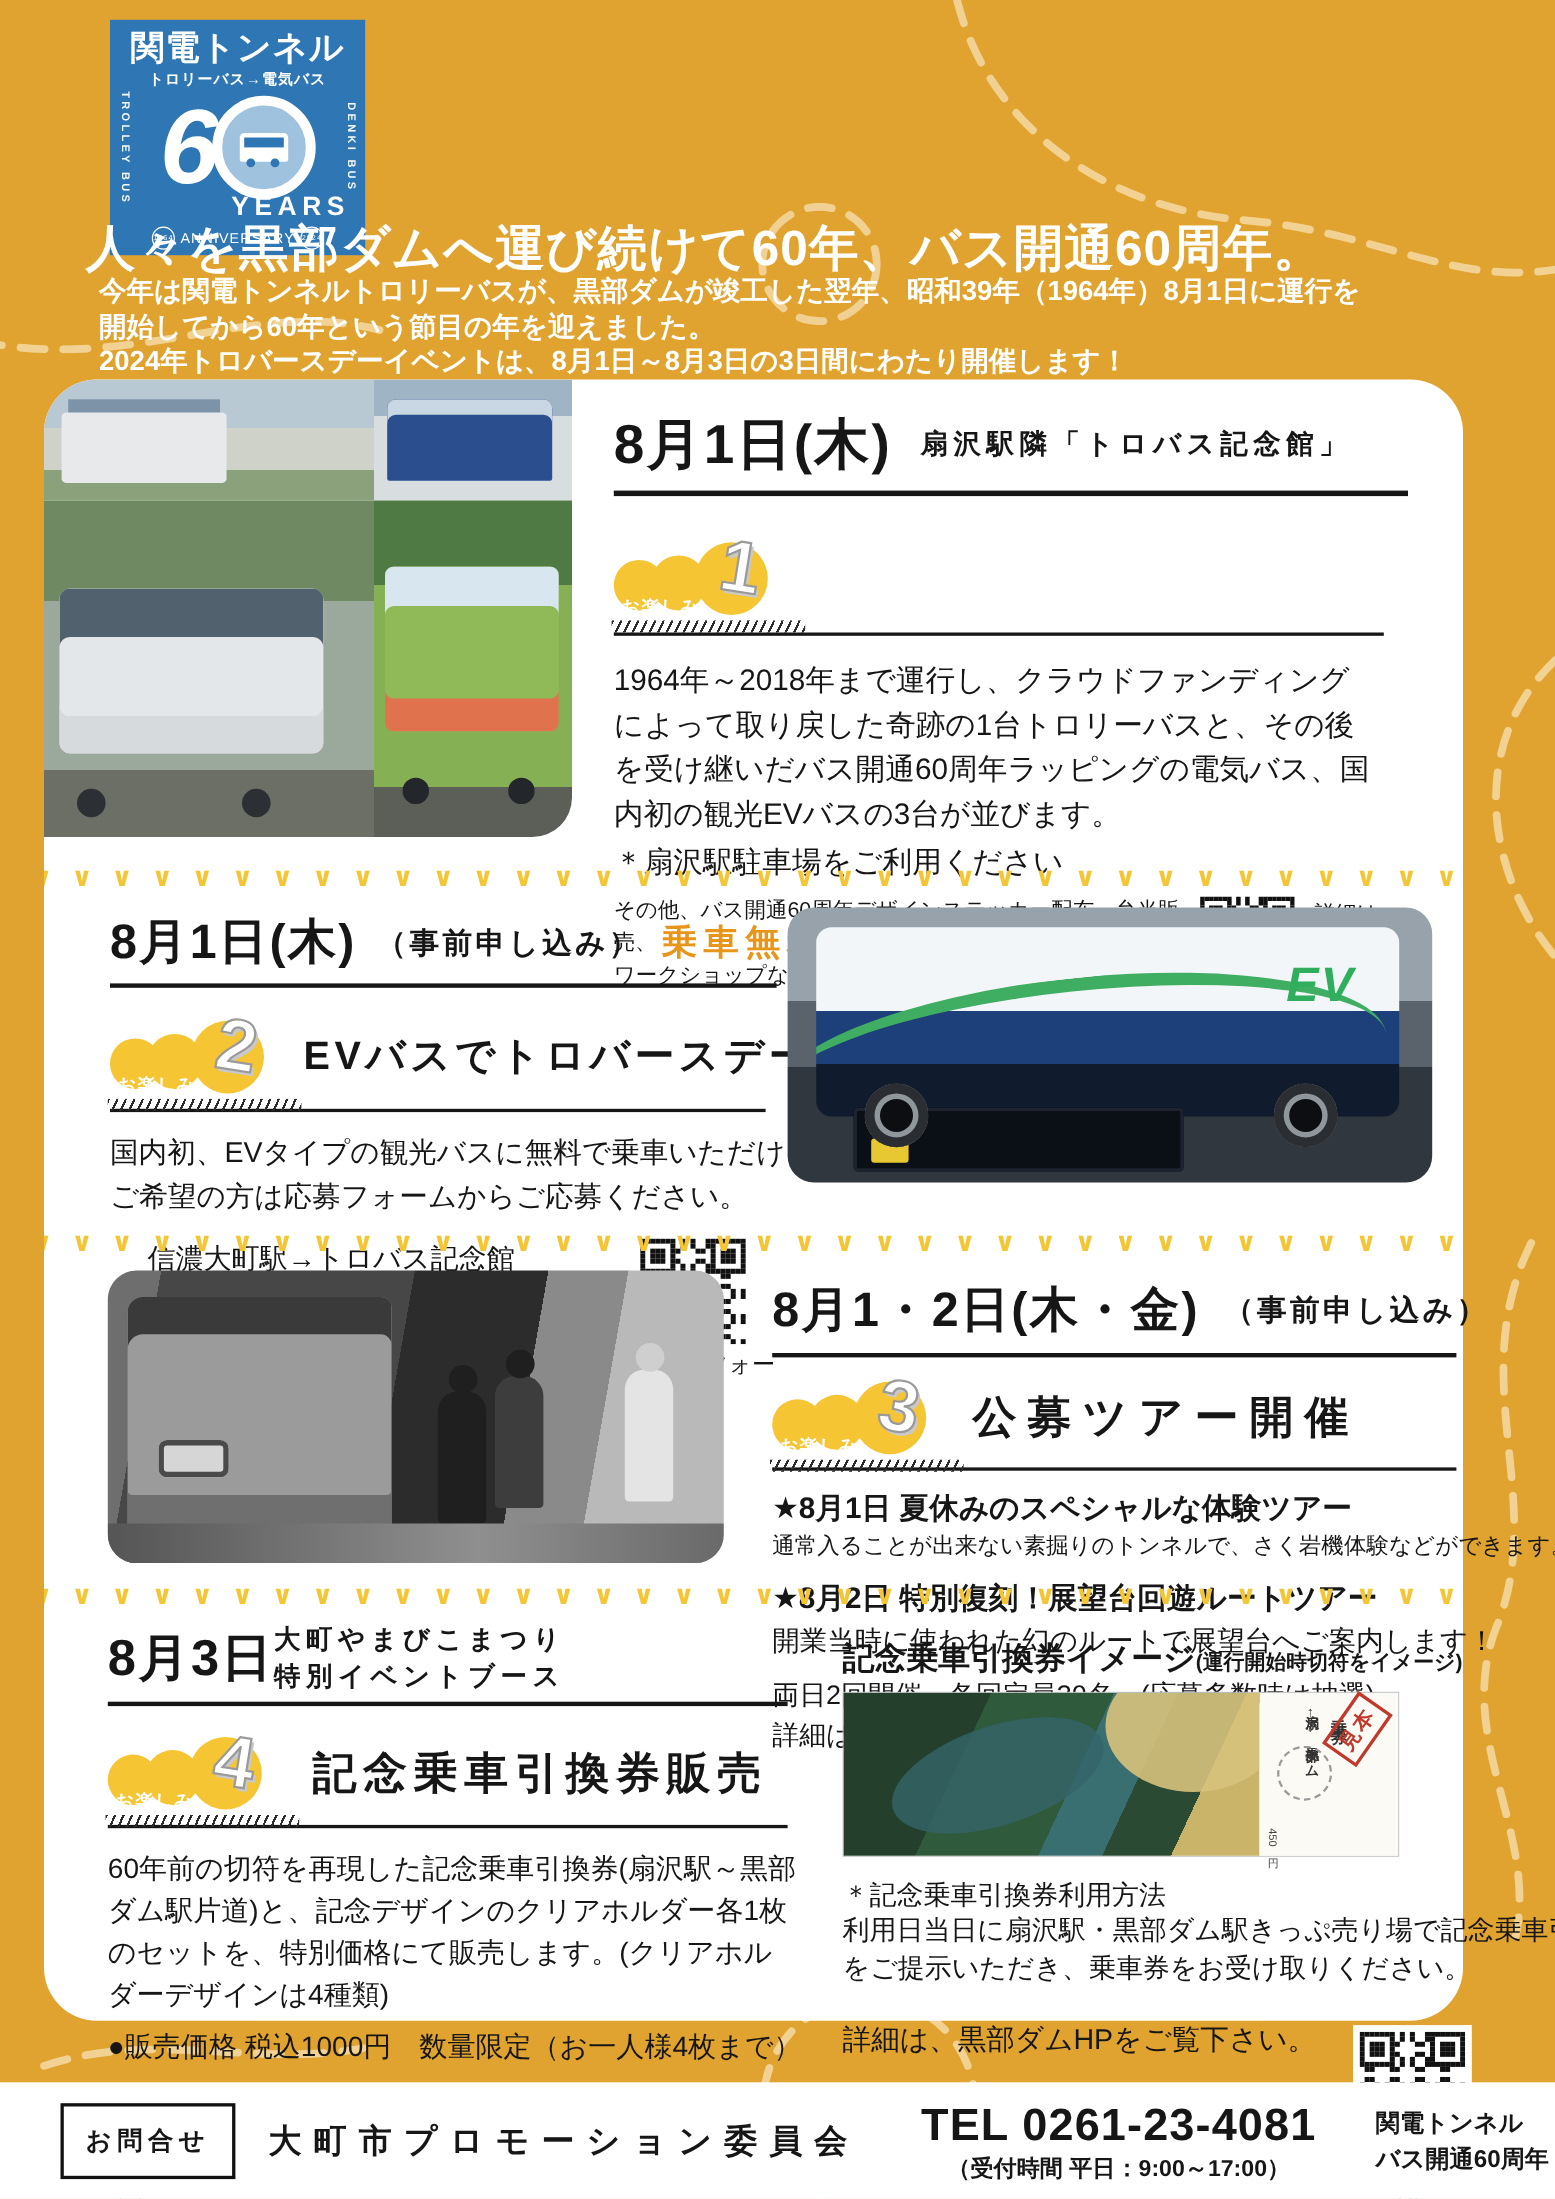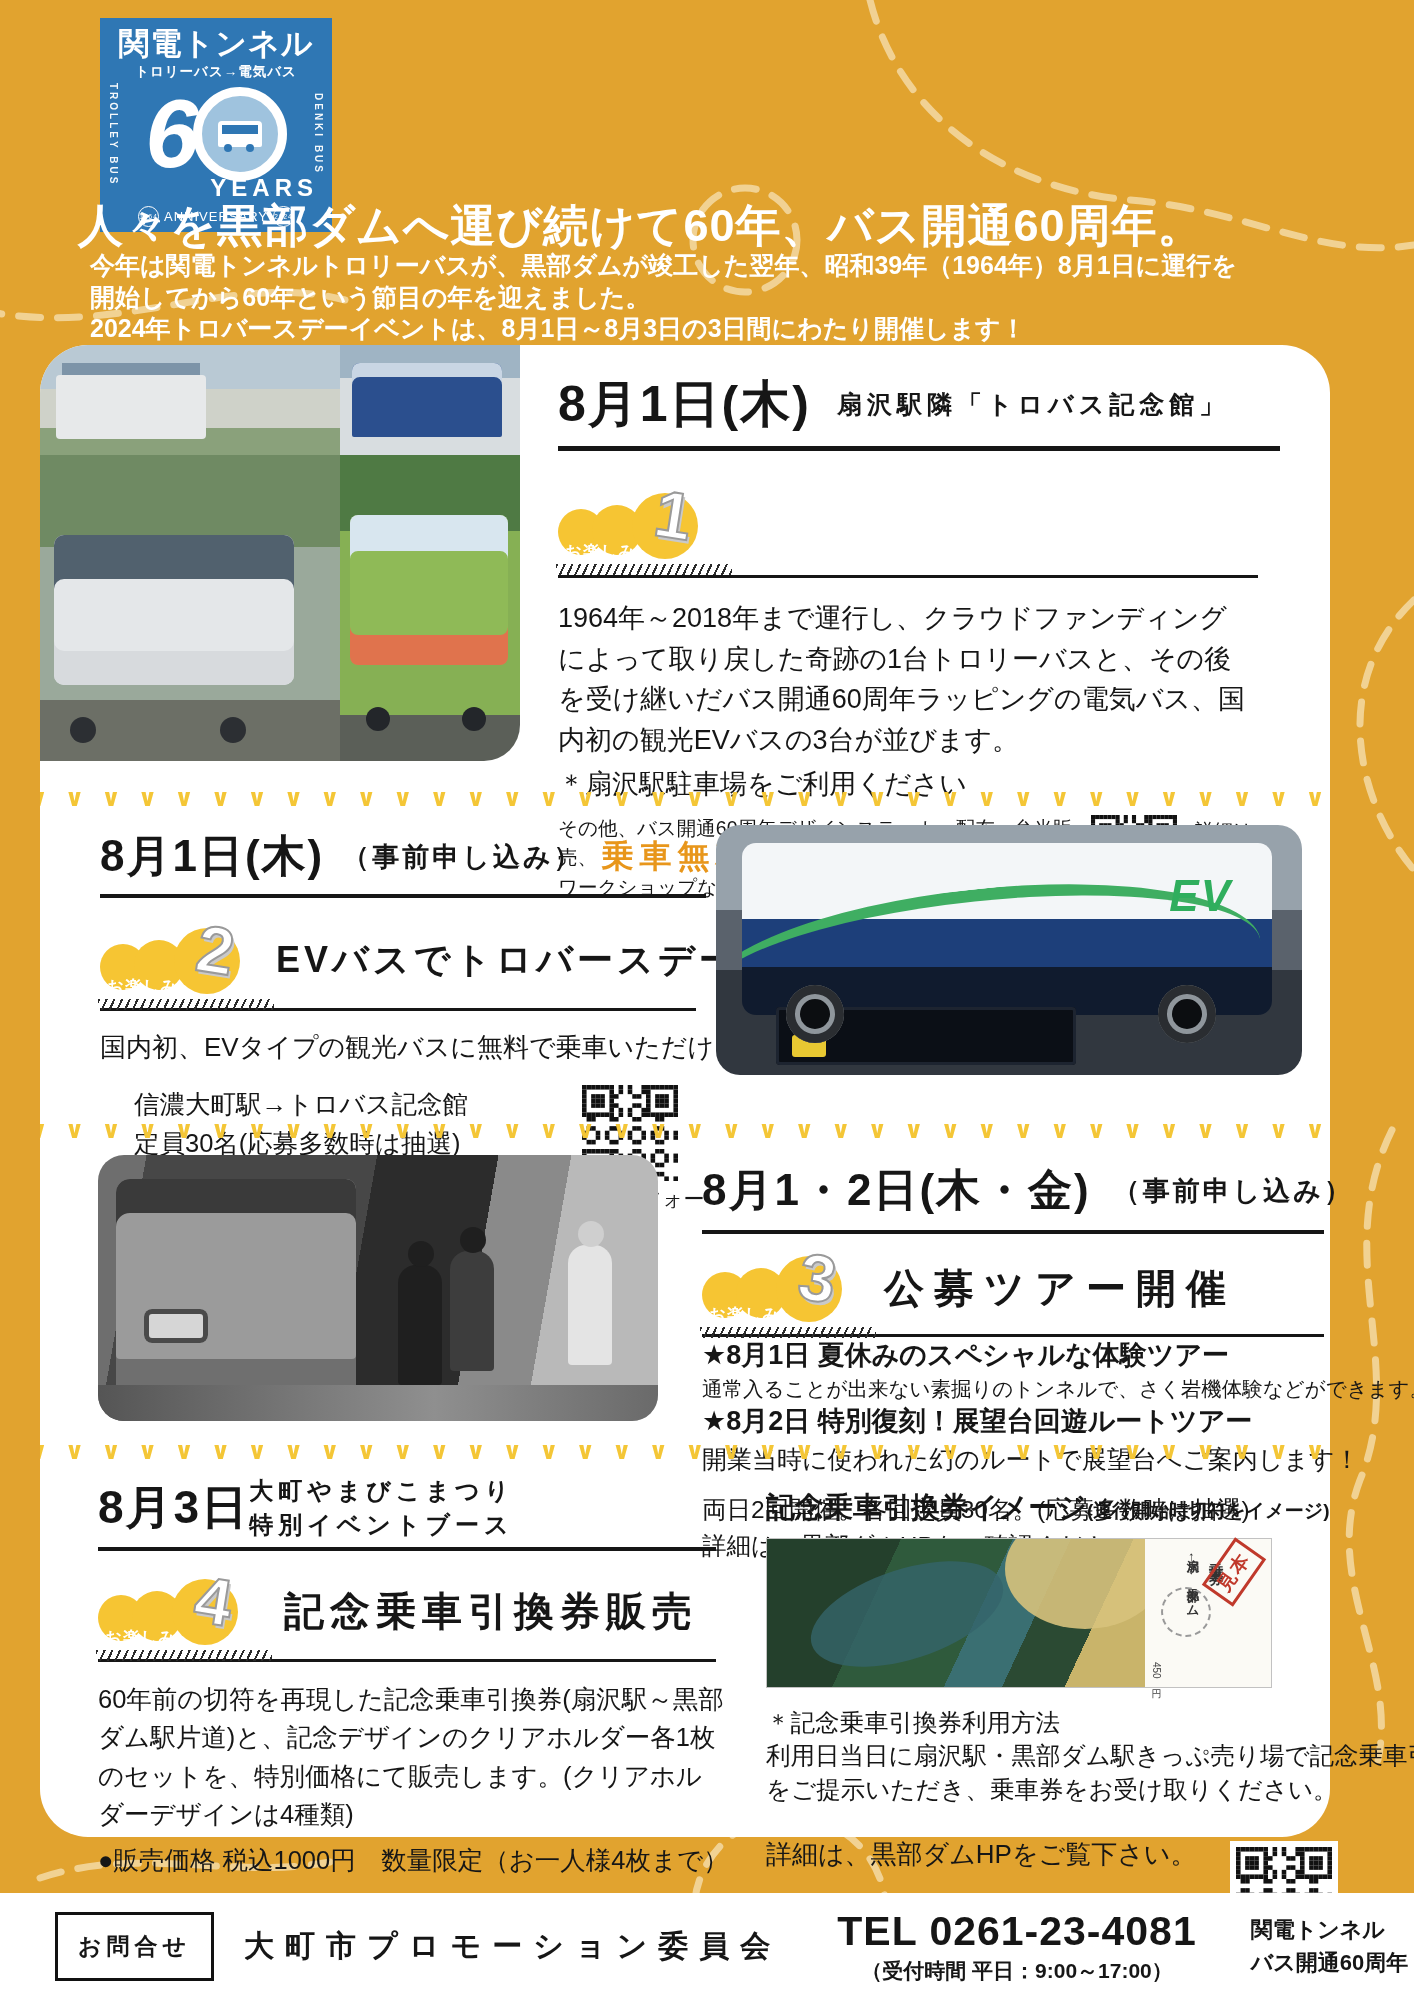--- a/index.html
+++ b/index.html
@@ -131,21 +131,21 @@
   .bw-p2{left:352px;top:96px;background:#3d3d3d;}
   .bw-p3{left:470px;top:90px;background:#e4e4e4;}
   .bw-p3:before{background:#cfcfcf;}
   .bw-floor{position:absolute;left:0;bottom:0;width:100%;height:36px;background:linear-gradient(90deg,#555,#8f8f8f 60%,#6a6a6a);}
   .s3-content{padding-top:10px;width:620px;}
   .date-row.r3{gap:22px;padding-bottom:10px;width:622px;border-bottom-width:4px;margin-top:8px;}
   .date-3{font-size:44px;}
   .pre-3{font-size:27px;}
   .badge-row.b3{margin-top:22px;width:622px;padding-bottom:14px;gap:30px;}
   .heading-3{font-size:40px;letter-spacing:10px;}
-  .tour-title{font-size:27px;font-weight:600;white-space:nowrap;}
+  .tour-title{font-size:27px;font-weight:600;margin-top:16px;white-space:nowrap;}
   .tour-desc{font-size:20.5px;margin-top:2px;font-weight:500;white-space:nowrap;}
   .tour-desc2{font-size:25px;margin-top:4px;font-weight:500;white-space:nowrap;}
   .s3-notes{font-size:24.5px;line-height:1.45;margin-top:16px;font-weight:500;}
   
   .sec4{display:flex;padding:10px 26px 0 58px;gap:28px;flex:1;box-sizing:border-box;}
   .s4-left{width:640px;flex:none;}
   .date-row.r4{padding-bottom:6px;width:618px;border-bottom-width:4px;align-items:center;}
   .date-4{font-size:46px;}
   .venue-4{font-size:24px;}
   .badge-row.b4{margin-top:28px;width:618px;padding-bottom:16px;gap:34px;}
@@ -482,20 +482,21 @@
             <span class="fb-c fb-c1"></span>
             <span class="fb-c fb-c2"></span>
             <span class="fb-c fb-c3"></span>
             <span class="fb-label">お楽しみ</span>
             <span class="fb-num">2</span>
           </span>
           <span class="sec-heading heading-2">EVバスでトロバースデーへ</span>
         </div>
         <div class="body-2">
           <div>国内初、EVタイプの観光バスに無料で乗車いただけます。</div>
+          <div>ご希望の方は応募フォームからご応募ください。</div>
         </div>
         <div class="info-row">
           <div class="info-lines">
             <div>信濃大町駅→トロバス記念館</div>
             <div>定員30名(応募多数時は抽選)</div>
             <div>＊復路の運行はございません。</div>
           </div>
           <div class="qr2-block">
             <div class="qr qr-mid">
                 <svg viewBox="0 0 21 21">

